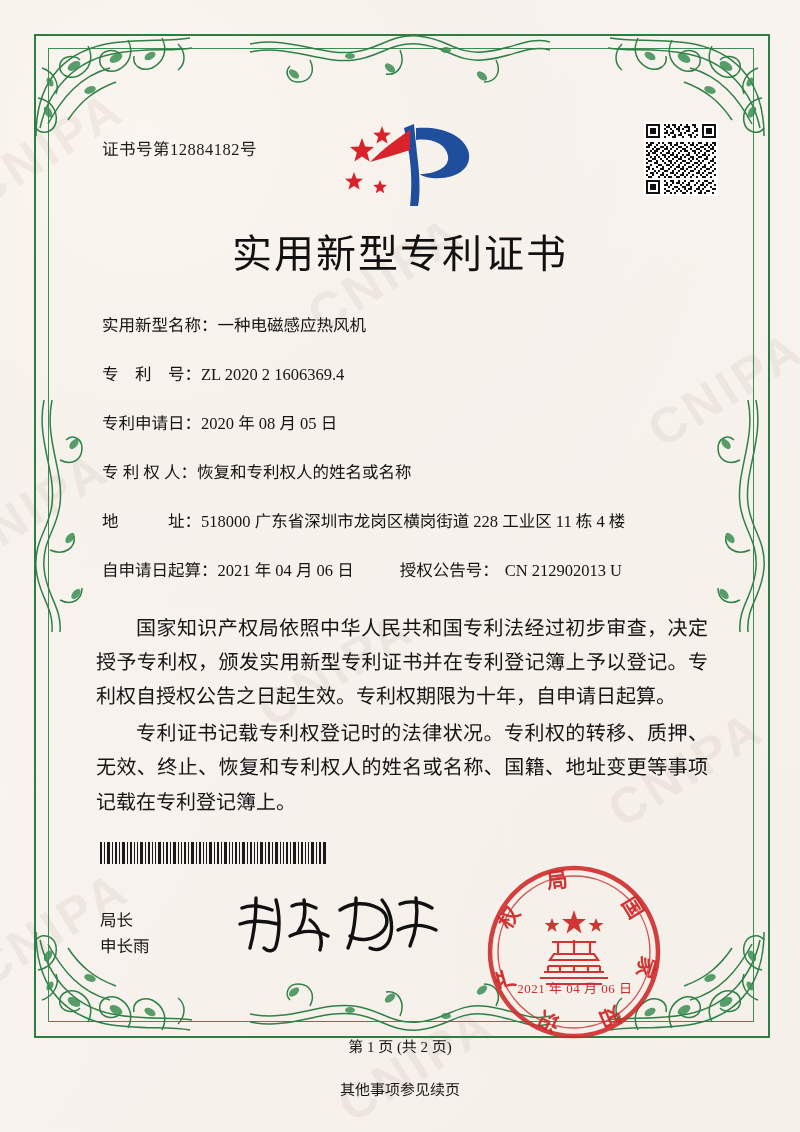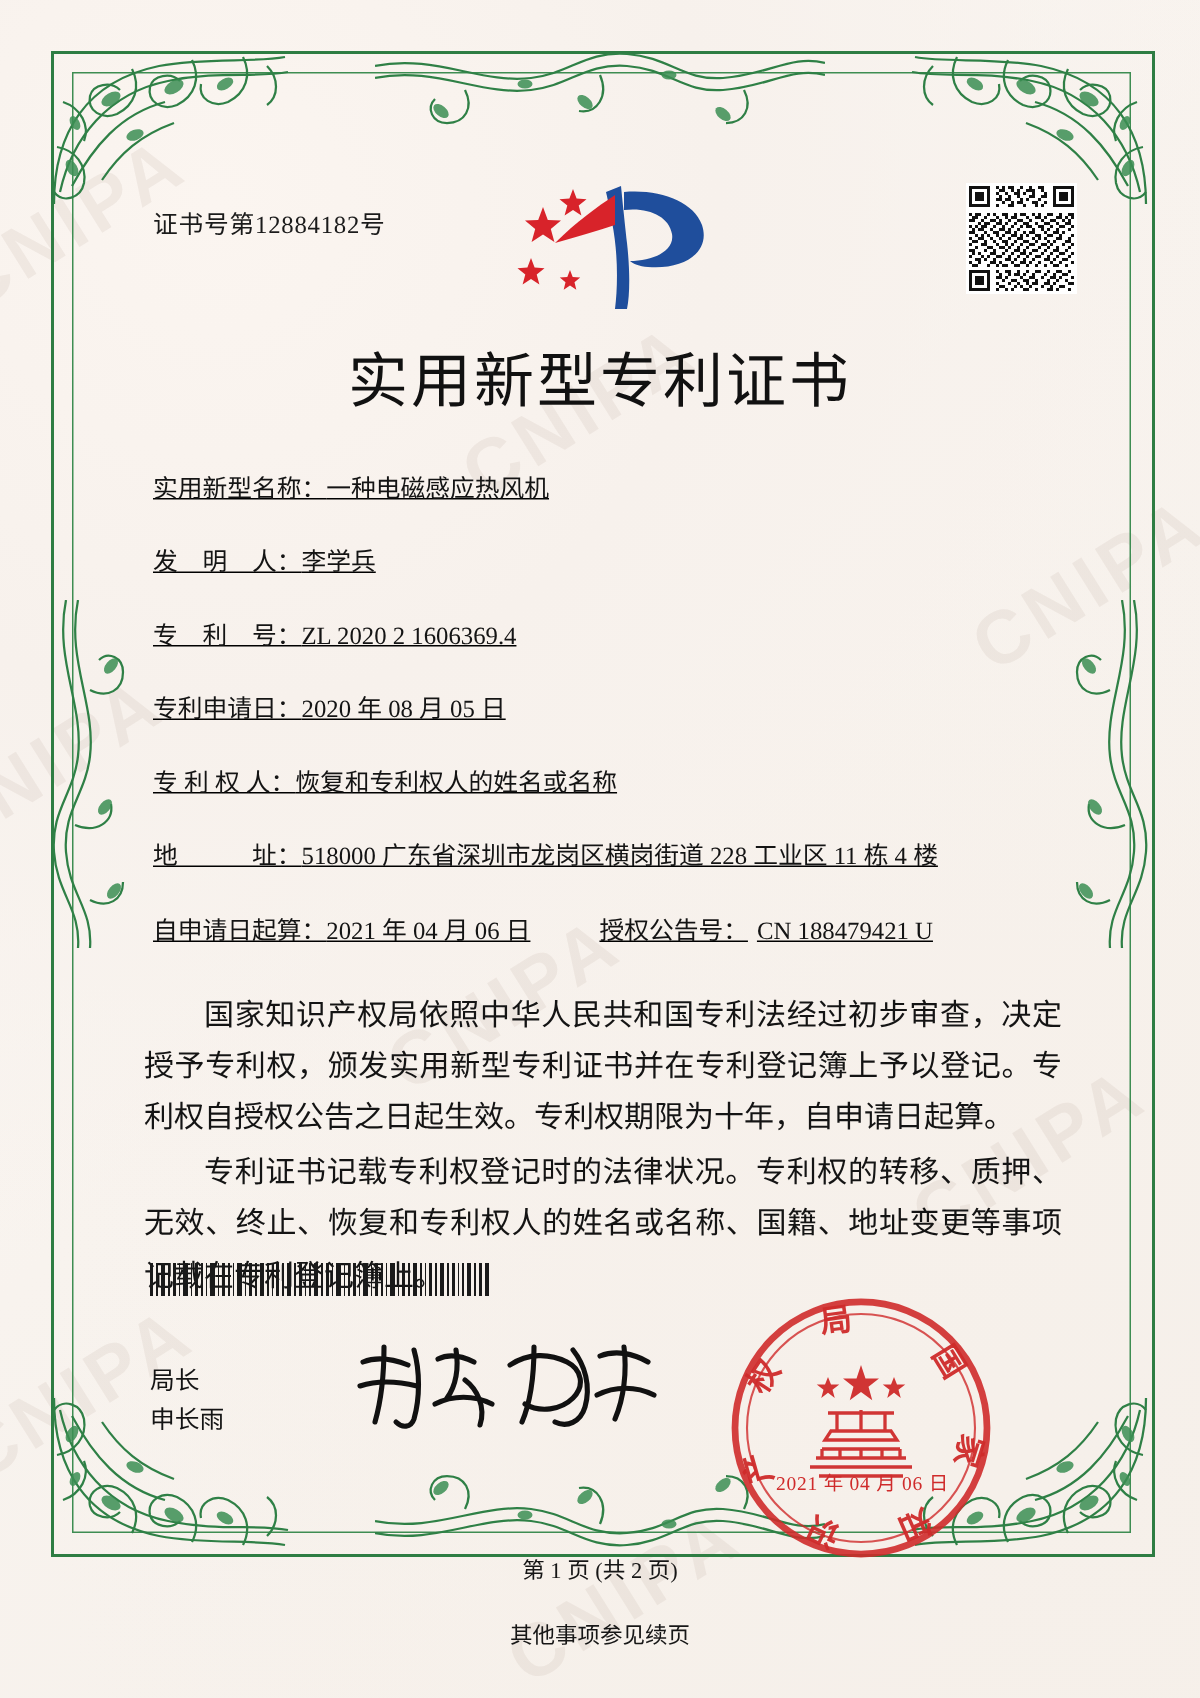--- a/index.html
+++ b/index.html
@@ -104,21 +104,20 @@
     font-size: 40px;
     font-weight: 400;
     letter-spacing: 2px;
     color: #111;
     margin: 12px 0 34px 0;
     font-family: "DejaVu Serif", "Liberation Serif", serif;
   }
   .fields {
     padding-left: 32px;
     padding-right: 12px;
-    text-decoration: underline;
   }
   .field {
     display: flex;
     align-items: baseline;
     font-size: 16.5px;
     line-height: 1.4;
     color: #141414;
     margin-bottom: 26px;
   }
   .field .lbl {
@@ -717,44 +716,40 @@
     </div>
 
     <div class="doc-title">实用新型专利证书</div>
 
     <div class="fields">
       <div class="field">
         <span class="lbl">实用新型名称：</span>
         <span class="val">一种电磁感应热风机</span>
       </div>
       <div class="field">
-        <span class="lbl">发　明　人：</span>
-        <span class="val">李学兵</span>
-      </div>
-      <div class="field">
         <span class="lbl">专　利　号：</span>
         <span class="val">ZL 2020 2 1606369.4</span>
       </div>
       <div class="field">
         <span class="lbl">专利申请日：</span>
         <span class="val">2020 年 08 月 05 日</span>
       </div>
       <div class="field">
         <span class="lbl">专 利 权 人：</span>
         <span class="val">恢复和专利权人的姓名或名称</span>
       </div>
       <div class="field">
         <span class="lbl">地　　　址：</span>
         <span class="val">518000 广东省深圳市龙岗区横岗街道 228 工业区 11 栋 4 楼</span>
       </div>
       <div class="field dual">
         <span class="lbl">自申请日起算：</span>
         <span class="val">2021 年 04 月 06 日</span>
         <span class="lbl2">授权公告号：</span>
-        <span class="val2">CN 188479421 U</span>
+        <span class="val2">CN 212902013 U</span>
       </div>
     </div>
 
     <div class="paragraphs">
       <p class="para">国家知识产权局依照中华人民共和国专利法经过初步审查，决定授予专利权，颁发实用新型专利证书并在专利登记簿上予以登记。专利权自授权公告之日起生效。专利权期限为十年，自申请日起算。</p>
       <p class="para">专利证书记载专利权登记时的法律状况。专利权的转移、质押、无效、终止、恢复和专利权人的姓名或名称、国籍、地址变更等事项记载在专利登记簿上。</p>
     </div>
   </div>
 
   <div class="barcode">

